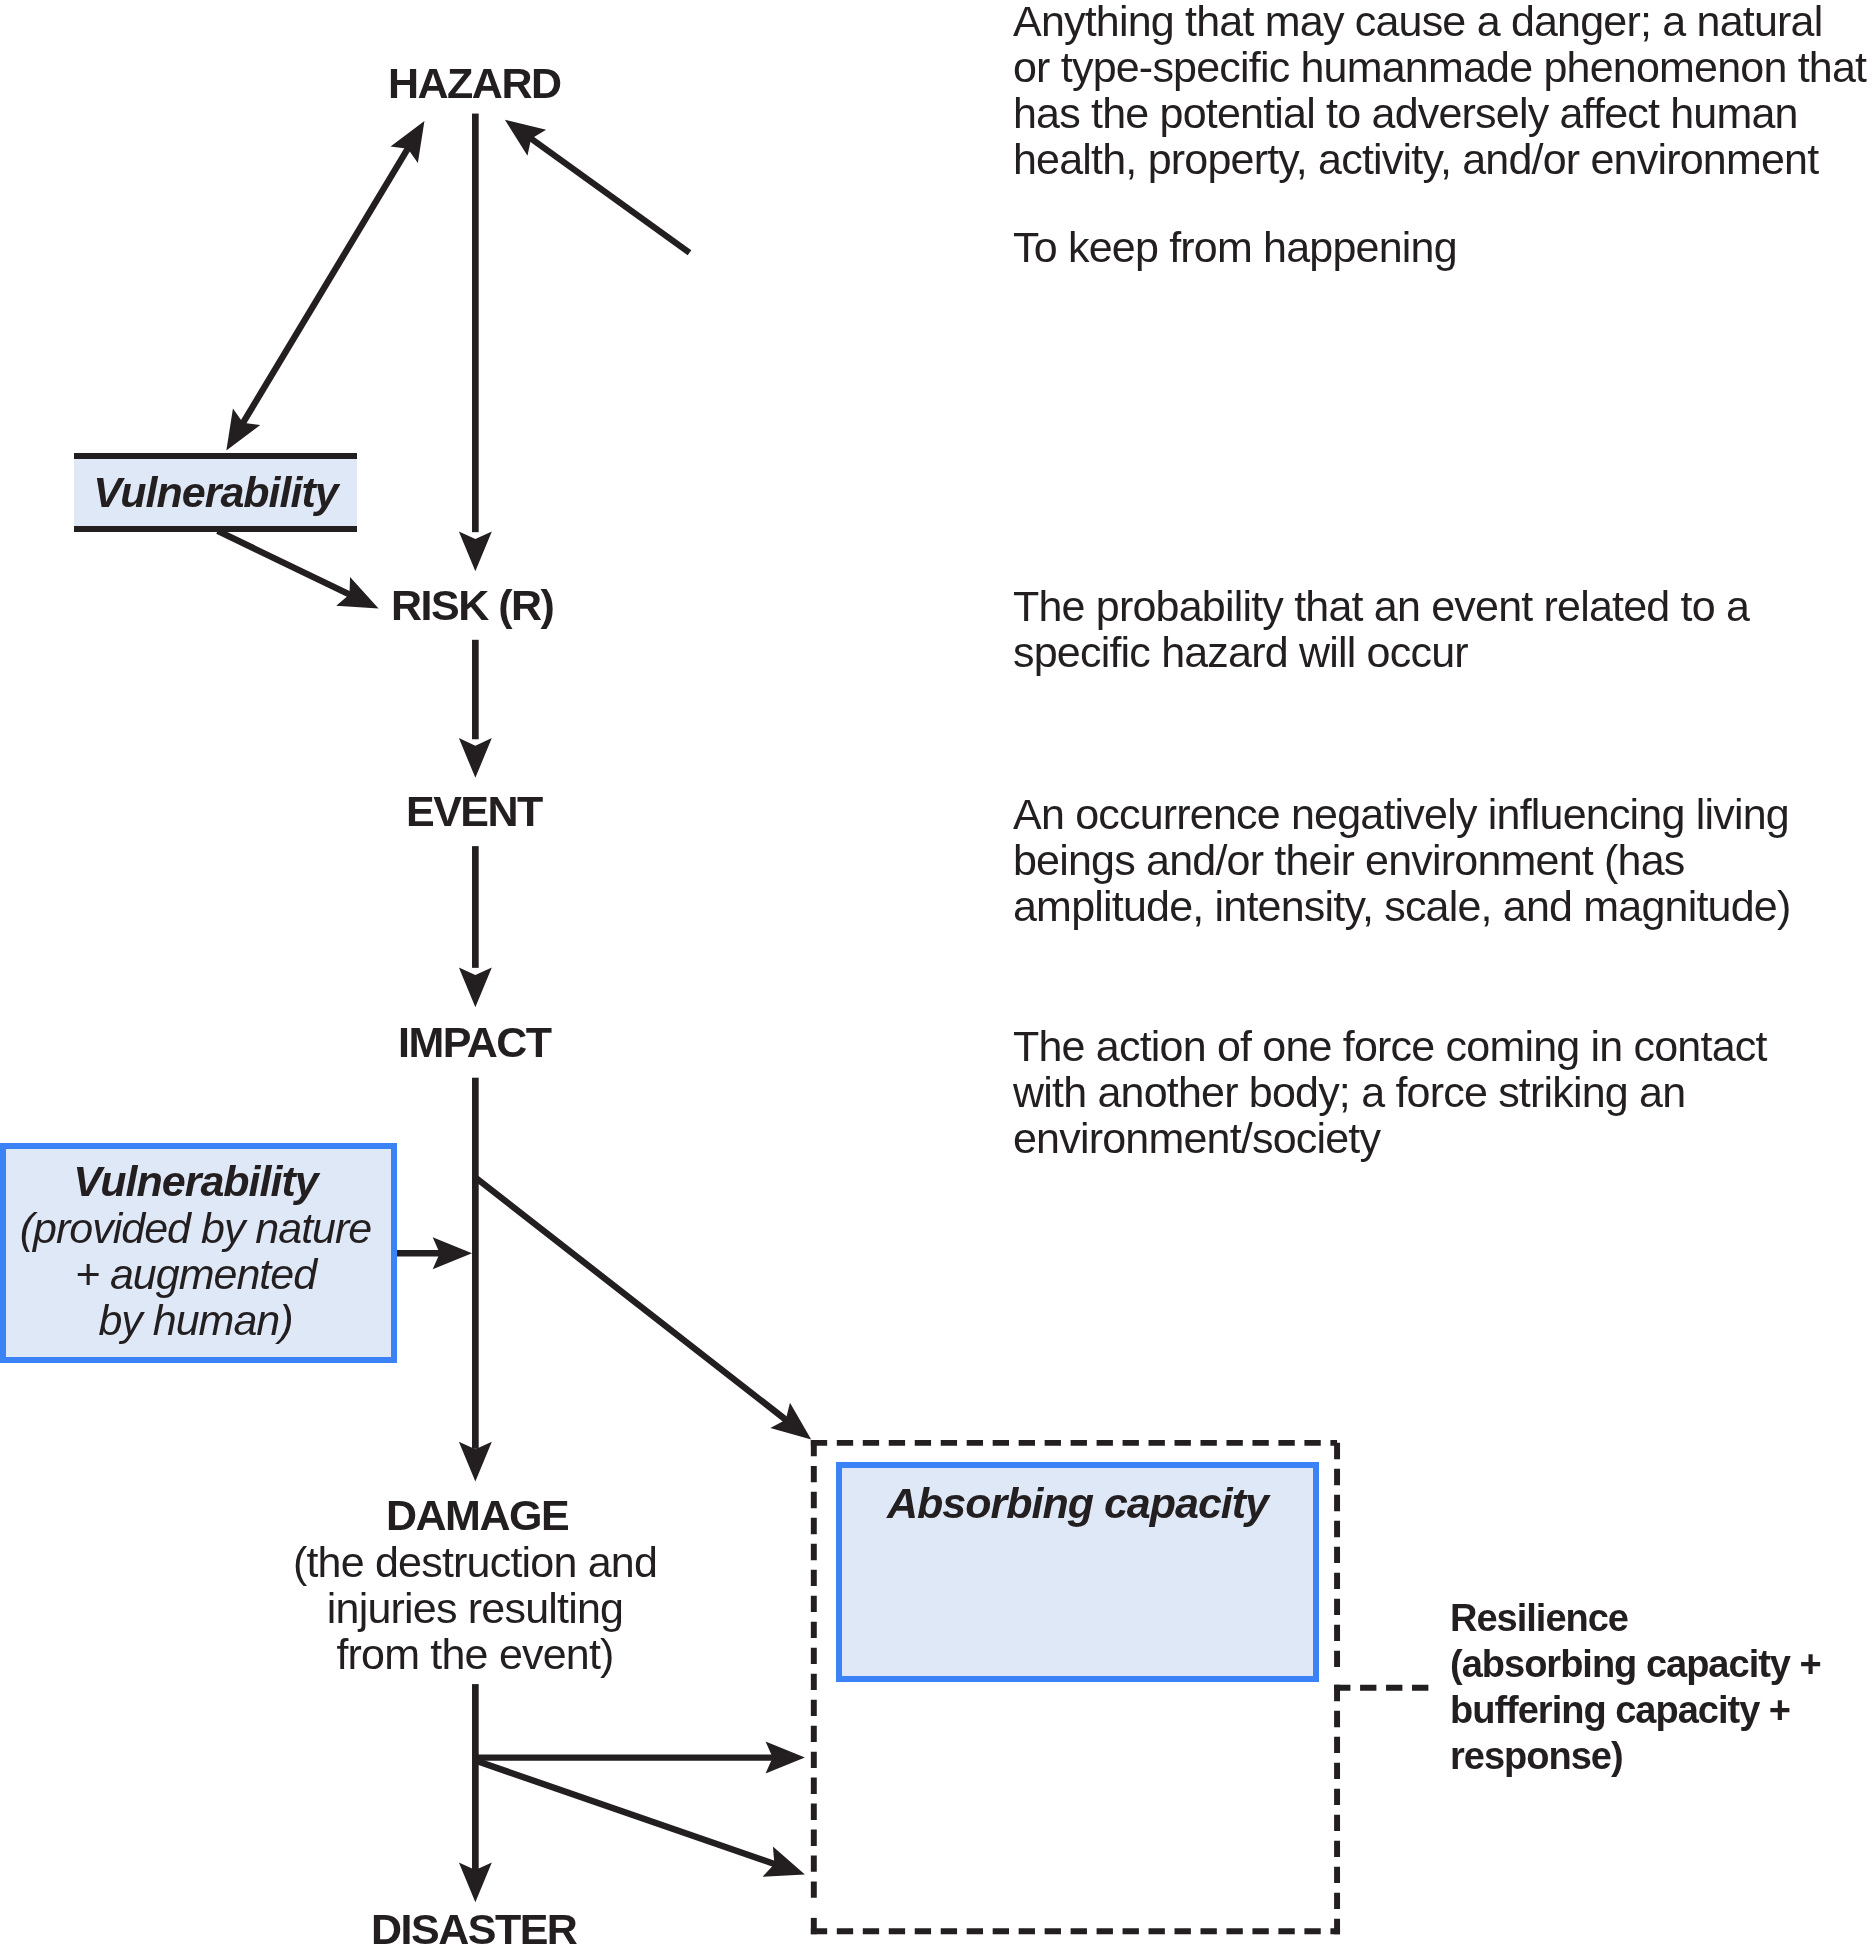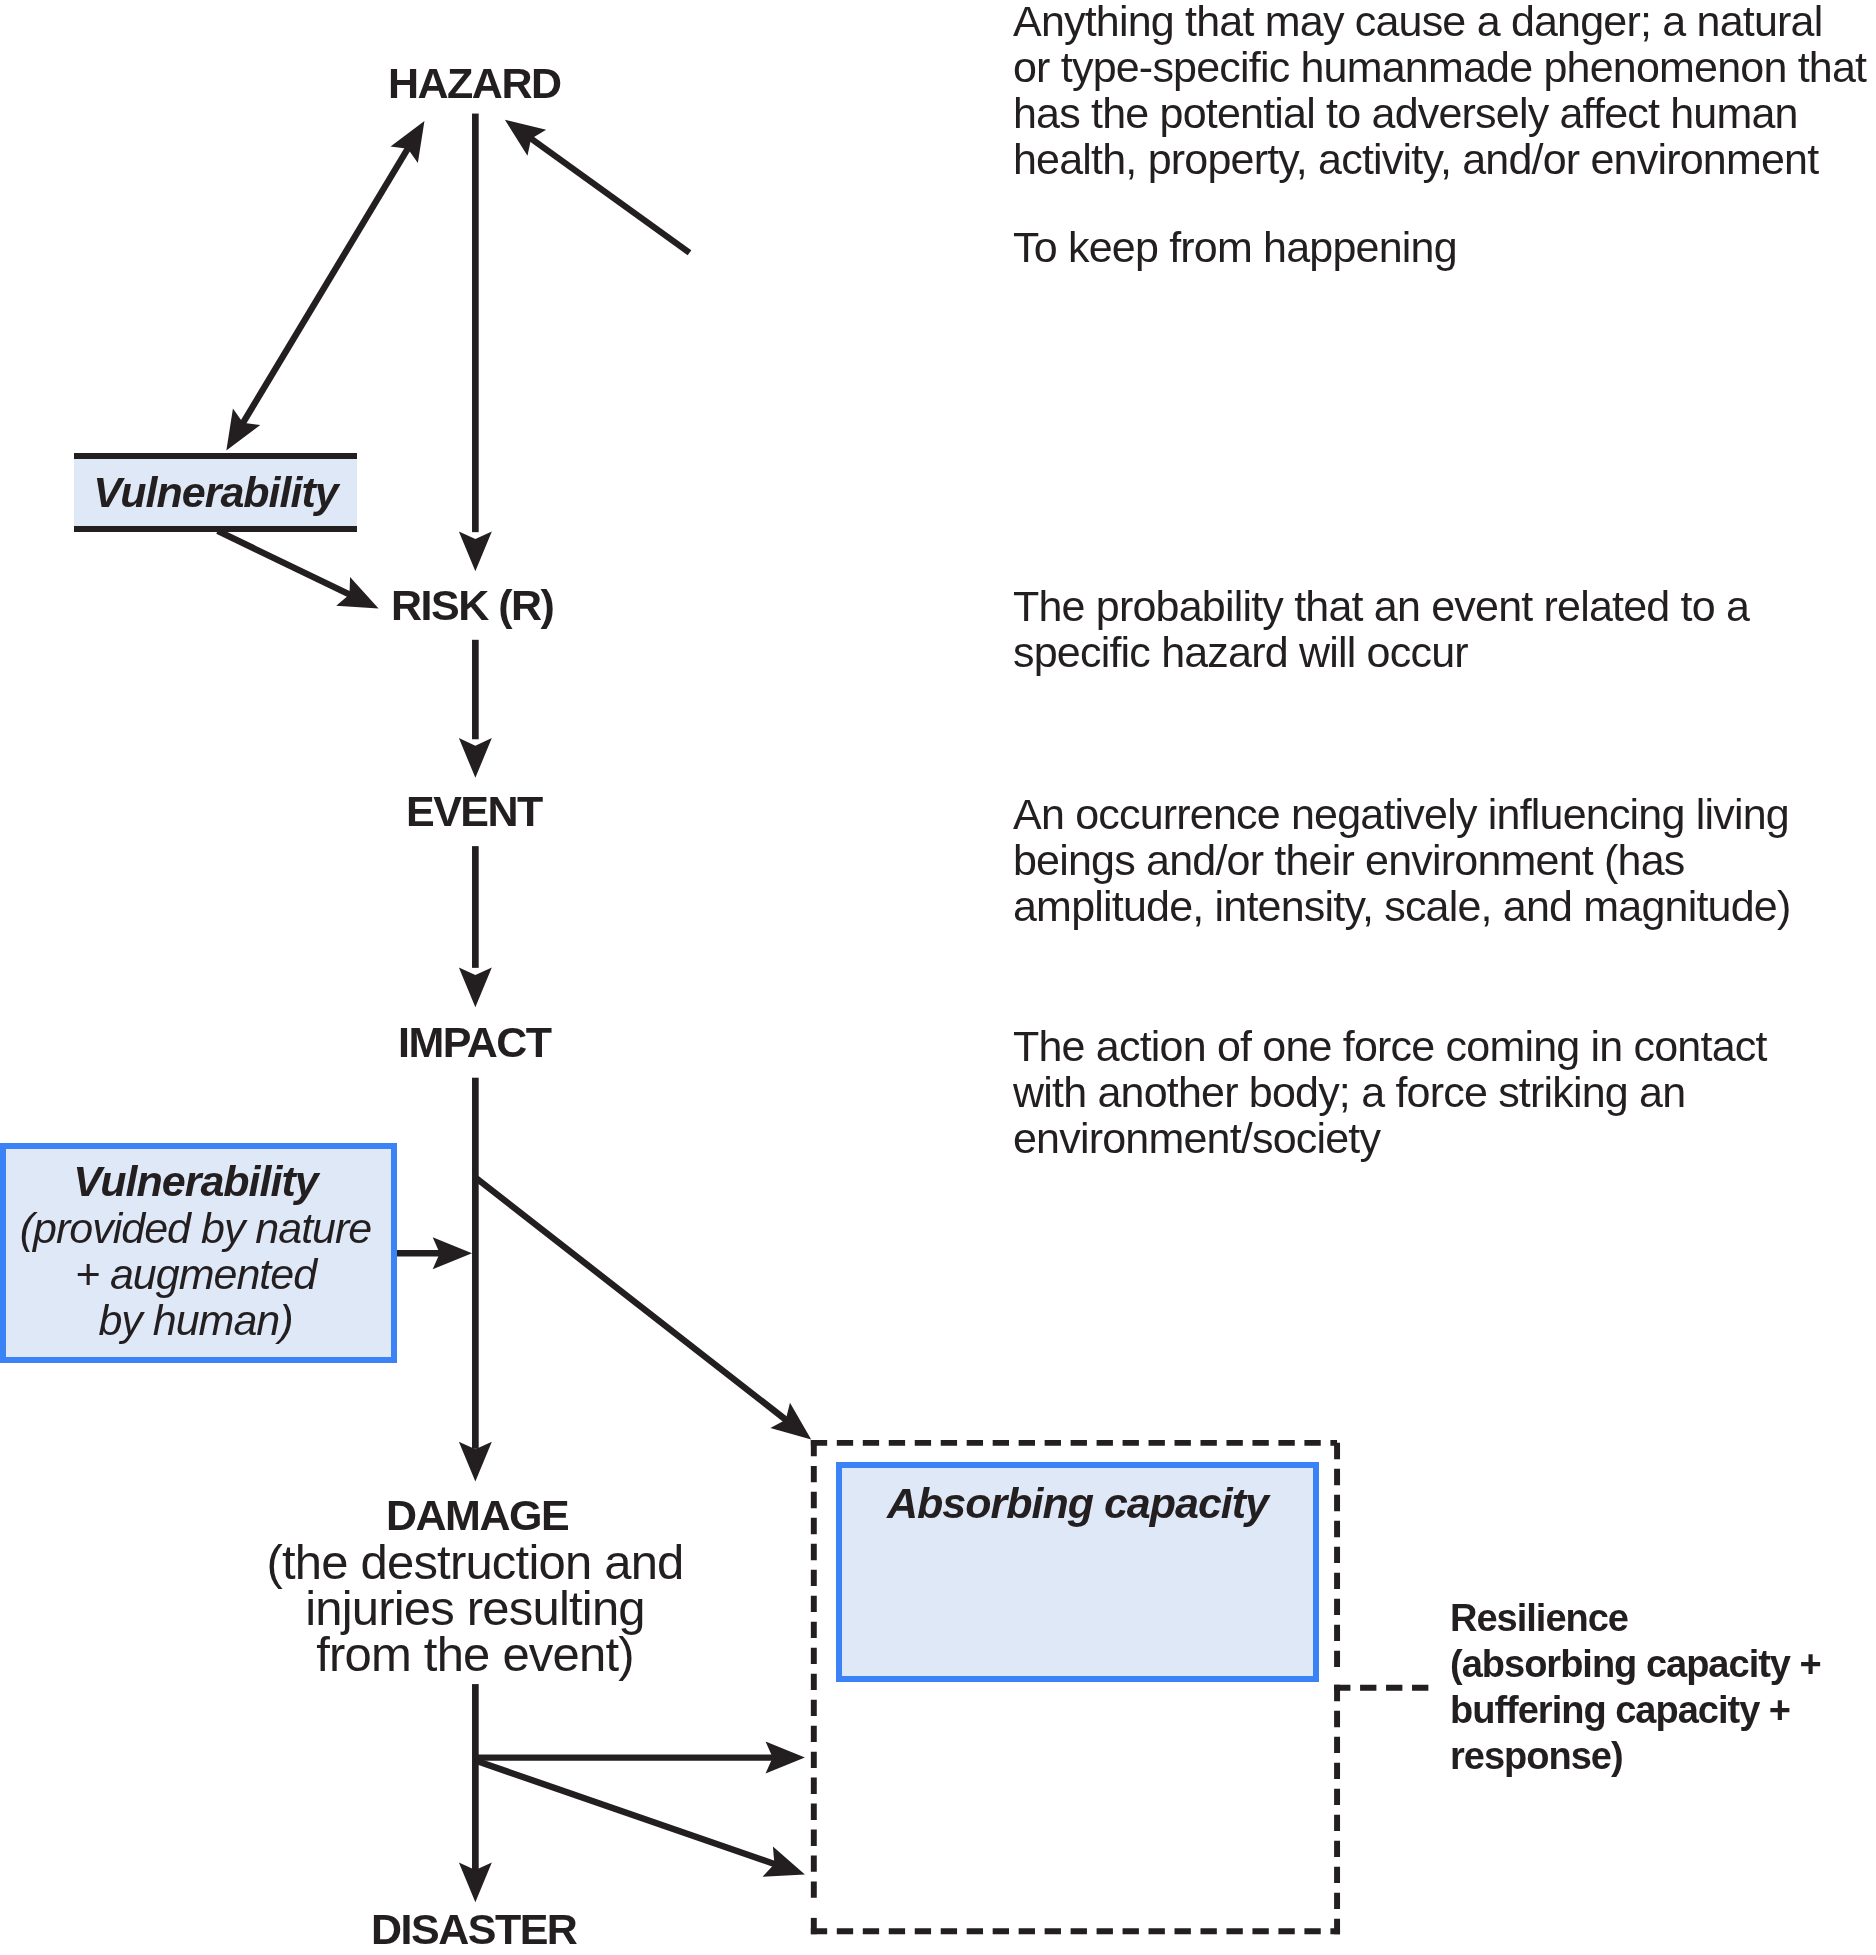--- a/index.html
+++ b/index.html
@@ -7,21 +7,21 @@
   #page{position:relative;width:1877px;height:1955px;background:#ffffff;
         font-family:"Liberation Sans",sans-serif;color:#231f20;overflow:hidden;}
   #svg-layer{position:absolute;left:0;top:0;width:1877px;height:1955px;}
   .node-label{position:absolute;font-weight:bold;font-size:43px;line-height:1.0;
               white-space:nowrap;letter-spacing:-1.5px;}
   .rescap{position:absolute;font-weight:bold;font-size:38px;line-height:46px;
           white-space:nowrap;letter-spacing:-1px;}
   .boxlabel{position:absolute;text-align:center;font-style:italic;font-weight:bold;
             font-size:43px;line-height:46px;letter-spacing:-1px;}
   .desc{position:absolute;font-size:43px;line-height:46px;white-space:pre-line;letter-spacing:-0.8px;}
-  .sub{position:absolute;text-align:center;font-size:49px;line-height:46px;
+  .sub{position:absolute;text-align:center;font-size:43px;line-height:46px;
        white-space:pre-line;letter-spacing:-0.8px;}
   .hbox{position:absolute;background:#dfe8f6;border-top:6px solid #231f20;
         border-bottom:6px solid #231f20;box-sizing:border-box;}
   .fbox{position:absolute;background:#dfe8f6;border:6px solid #3b82f6;box-sizing:border-box;padding-left:28px;}
 </style>
 </head>
 <body>
 
 <div id="page">
 

